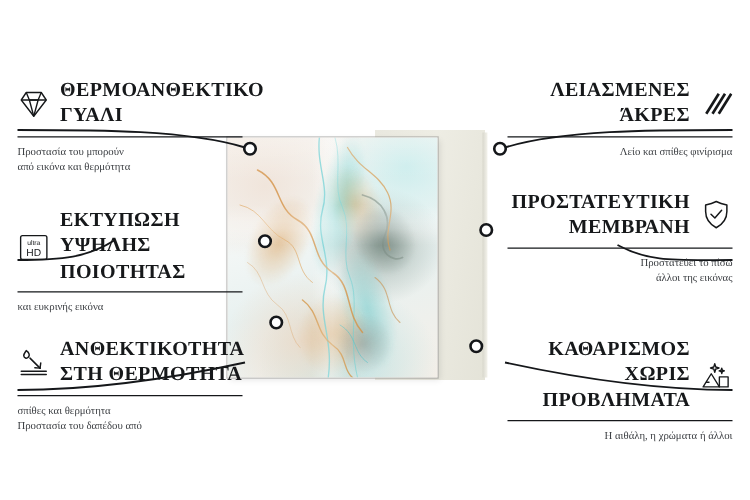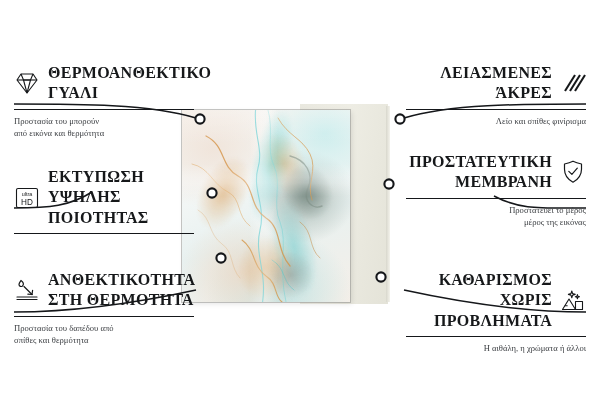--- a/index.html
+++ b/index.html
@@ -167,41 +167,42 @@
     <div class="head">
       <svg class="ico" viewBox="0 0 26 26">
         <rect x="2.5" y="3.5" width="21" height="19" rx="1.5" fill="none" stroke="#16181a" stroke-width="1.1"></rect>
         <text x="13" y="11.4" font-family="Liberation Sans, sans-serif" font-size="5.4" text-anchor="middle" fill="#16181a">ultra</text>
         <text x="13" y="19.6" font-family="Liberation Sans, sans-serif" font-size="8.2" text-anchor="middle" fill="#16181a">HD</text>
       </svg>
       <div class="title">ΕΚΤΥΠΩΣΗ ΥΨΗΛΗΣ ΠΟΙΟΤΗΤΑΣ</div>
     </div>
     <div class="rule"></div>
     <div class="desc">
+      <div>και ευκρινής εικόνα</div>
     </div>
   </div>
 
   <div class="callout left" style="top:270px;">
     <div class="head">
       <svg class="ico" viewBox="0 0 26 26">
         <g fill="none" stroke="#16181a" stroke-width="1.2" stroke-linecap="round" stroke-linejoin="round">
           <path d="M7 3.5 C9.6 5.2 10 7.4 8.6 8.8 C7.3 10.1 5.2 9.5 5 7.6 C4.9 6.1 6 5 7 3.5 Z"></path>
           <path d="M10 9.5 L18 17.5"></path>
           <path d="M18 17.5 L18.6 13.4"></path>
           <path d="M18 17.5 L13.9 17.2"></path>
           <path d="M3 20 H23"></path>
           <path d="M3 22.5 H23"></path>
         </g>
       </svg>
       <div class="title">ΑΝΘΕΚΤΙΚΟΤΗΤΑ ΣΤΗ ΘΕΡΜΟΤΗΤΑ</div>
     </div>
     <div class="rule"></div>
     <div class="desc">
+      <div>σπίθες και θερμότητα</div>
       <div>Προστασία του δαπέδου από</div>
-      <div>σπίθες και θερμότητα</div>
     </div>
   </div>
 
   <div class="callout right" style="top:63px;">
     <div class="head">
       <svg class="ico" viewBox="0 0 26 26">
         <g stroke="#16181a" stroke-width="2.1" stroke-linecap="butt">
           <path d="M5 21 L15 5"></path>
             <path d="M10 21 L20 5"></path>
             <path d="M15 21 L25 5"></path>
@@ -220,22 +221,22 @@
       <svg class="ico" viewBox="0 0 26 26">
         <g fill="none" stroke="#16181a" stroke-width="1.2" stroke-linejoin="round" stroke-linecap="round">
           <path d="M13 23.2 C19.2 19.8 21.5 15.6 21.5 10.2 V5 C18.2 4.3 15.4 3.4 13 2.2 C10.6 3.4 7.8 4.3 4.5 5 V10.2 C4.5 15.6 6.8 19.8 13 23.2 Z"></path>
           <path d="M8.8 12.4 L11.9 15.4 L17.3 9.2"></path>
         </g>
       </svg>
       <div class="title">ΠΡΟΣΤΑΤΕΥΤΙΚΗ ΜΕΜΒΡΑΝΗ</div>
     </div>
     <div class="rule"></div>
     <div class="desc">
-      <div>Προστατεύει το μέρος</div>
-      <div>μέρος της εικόνας</div>
+      <div>Προστατεύει το πίσω</div>
+      <div>άλλοι της εικόνας</div>
     </div>
   </div>
 
   <div class="callout right" style="top:270px;">
     <div class="head">
       <svg class="ico" viewBox="0 0 26 26">
         <g fill="none" stroke="#16181a" stroke-width="1.1" stroke-linejoin="round" stroke-linecap="round">
           <path d="M2.5 21.5 L9 11 L15.5 21.5 Z"></path>
           <path d="M15.5 21.5 L15.5 13.5 L22.5 13.5 L22.5 21.5 Z"></path>
           <path d="M11.8 3 L12.6 5.6 L15.2 6.4 L12.6 7.2 L11.8 9.8 L11 7.2 L8.4 6.4 L11 5.6 Z"></path>

